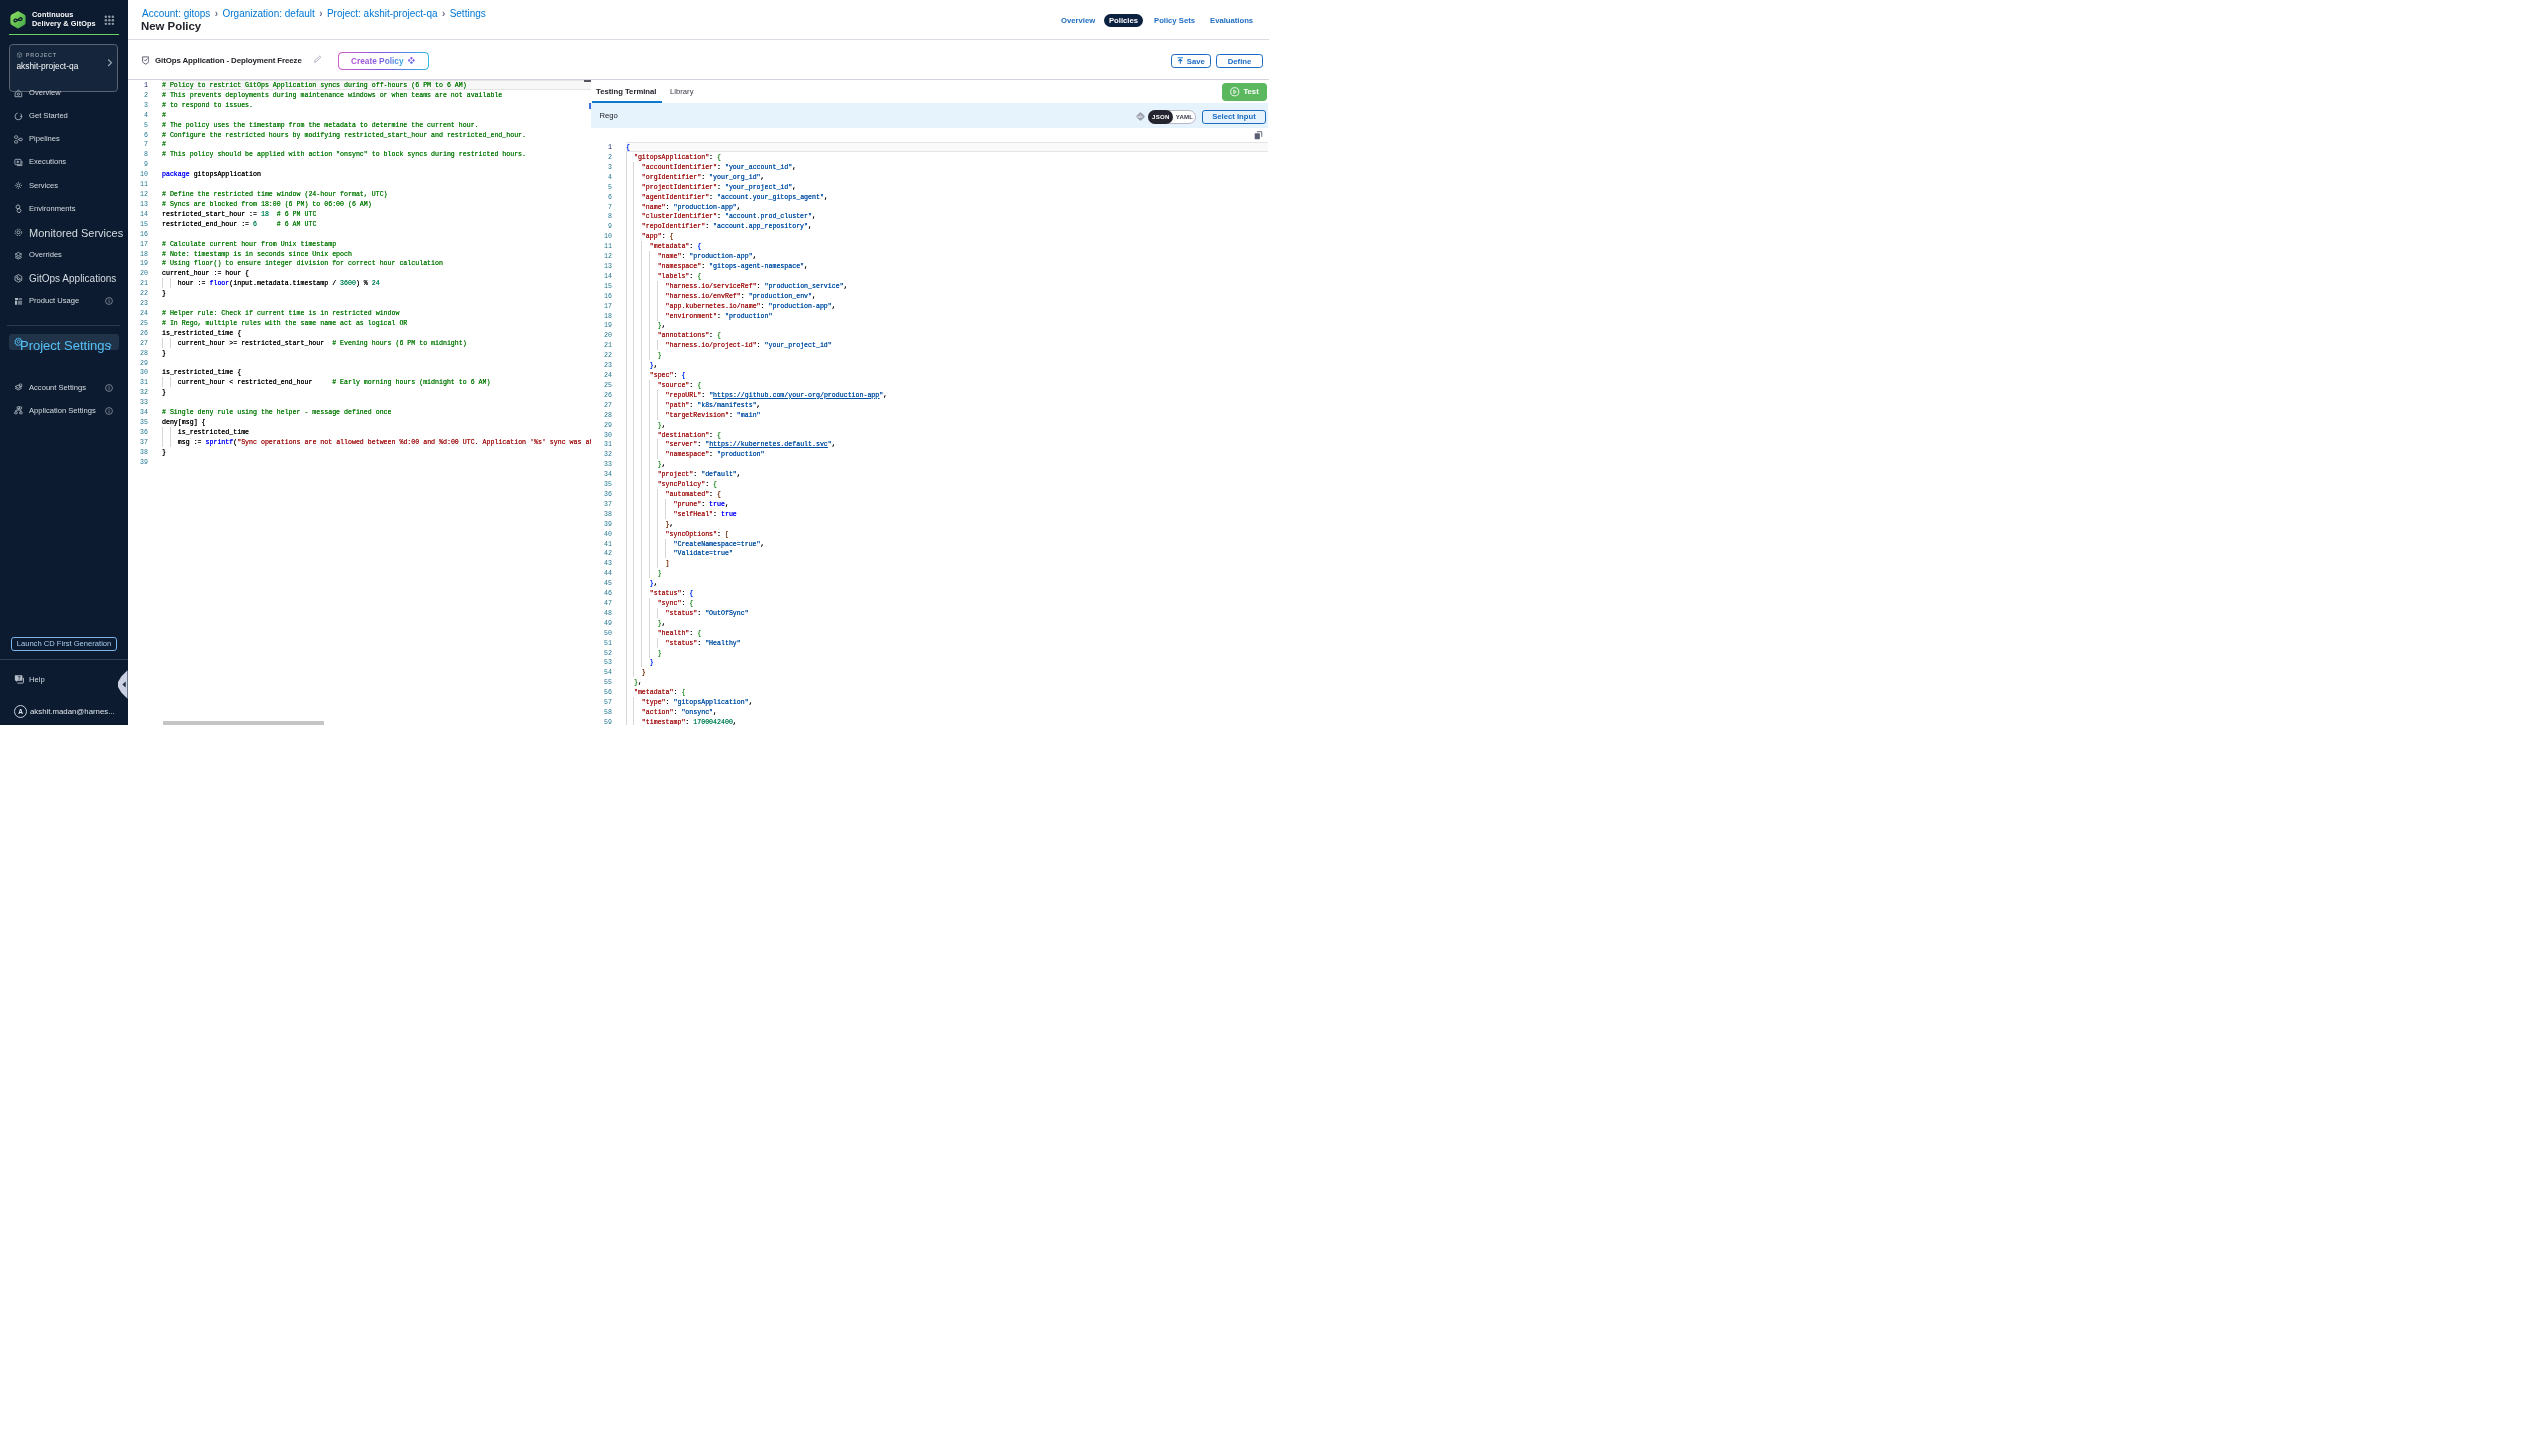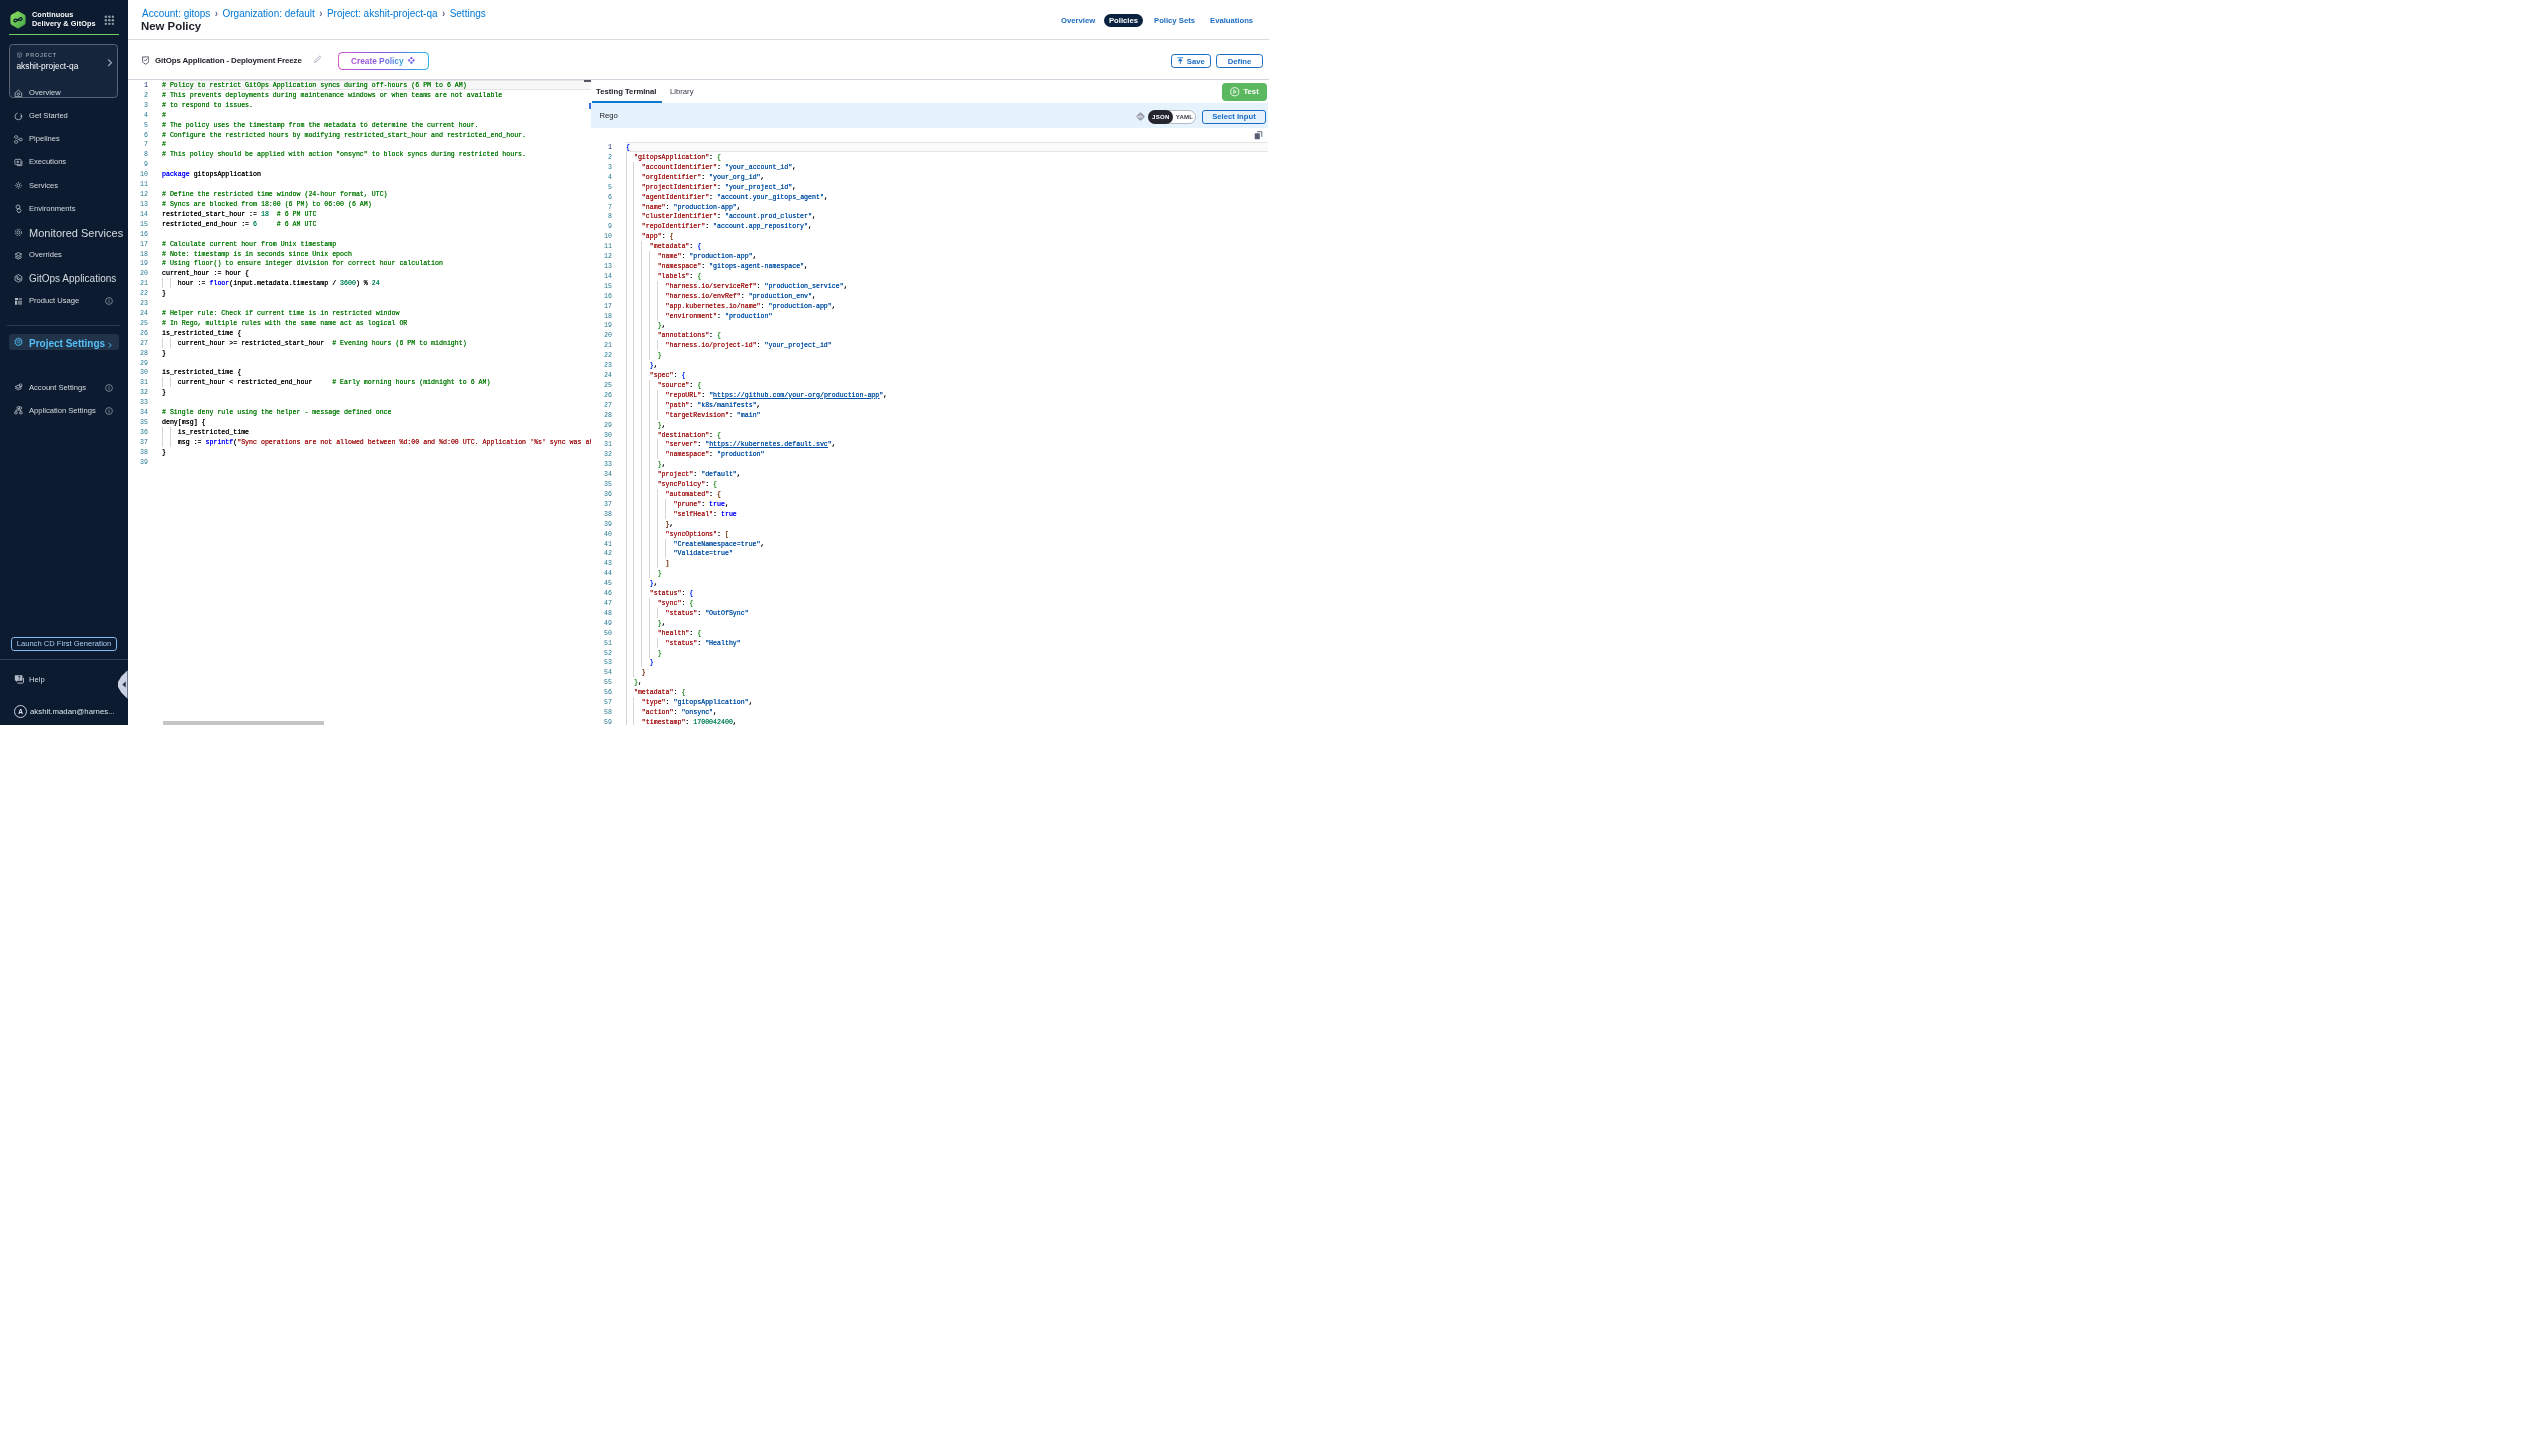--- a/index.html
+++ b/index.html
@@ -26,21 +26,21 @@
       <circle cx="7.3" cy="2.5" r="1.7" fill="#8d99a6"></circle>
       <circle cx="12.1" cy="2.5" r="1.7" fill="#8d99a6"></circle>
       <circle cx="2.5" cy="7.3" r="1.7" fill="#8d99a6"></circle>
       <circle cx="7.3" cy="7.3" r="1.7" fill="#8d99a6"></circle>
       <circle cx="12.1" cy="7.3" r="1.7" fill="#8d99a6"></circle>
       <circle cx="2.5" cy="12.1" r="1.7" fill="#8d99a6"></circle>
       <circle cx="7.3" cy="12.1" r="1.7" fill="#8d99a6"></circle>
       <circle cx="12.1" cy="12.1" r="1.7" fill="#8d99a6"></circle>
     </svg>
 <div class="ab" style="left:8.8px;top:34px;width:110px;height:1.3px;background:#6bd161"></div>
-<div class="ab" style="left:8.8px;top:44px;width:109px;height:54px;background:#15263c;border:0.7px solid #5a6373;border-radius:3.7px">
+<div class="ab" style="left:8.8px;top:44px;width:109px;height:48px;background:#15263c;border:0.7px solid #5a6373;border-radius:3.7px">
 <svg class="ab" style="left:7.7px;top:7px" width="5.1" height="5.9" viewBox="0 0 7 8" fill="none" stroke="#8b95a3" stroke-width="0.8">
         <path d="M3.5 0.5 L6.5 2.1 L6.5 5.9 L3.5 7.5 L0.5 5.9 L0.5 2.1 Z"></path>
         <path d="M0.5 2.1 L3.5 3.7 L6.5 2.1 M3.5 3.7 L3.5 7.5"></path>
       </svg>
 <div class="ab" style="left:16px;top:6.6px;font-size:5.4px;font-weight:bold;letter-spacing:0.8px;color:#8b95a3">PROJECT</div>
 <div class="ab" style="left:6.6px;top:16px;font-size:8.4px;color:#fbfcfd">akshit-project-qa</div>
 <svg class="ab" style="left:96px;top:12.5px" width="7.3" height="9.5" viewBox="0 0 10 13" fill="none" stroke="#9aa4b2" stroke-width="1.6">
         <path d="M3 2 L7.5 6.5 L3 11"></path>
       </svg>
 </div>
@@ -116,21 +116,21 @@
       <circle cx="5.5" cy="5.5" r="4.7" fill="none" stroke="#9aa4b2" stroke-width="1"></circle>
       <rect x="5" y="4.7" width="1.1" height="3.2" fill="#9aa4b2"></rect>
       <rect x="5" y="2.8" width="1.1" height="1.1" fill="#9aa4b2"></rect>
     </svg>
 <div class="ab" style="left:7.3px;top:325px;width:113px;height:0.7px;background:rgba(255,255,255,0.14)"></div>
 <div class="ab" style="left:8.8px;top:334px;width:110px;height:16px;background:#203349;border-radius:2.9px"></div>
 <svg class="ab" style="left:14px;top:337px" width="9.2" height="9.2" viewBox="0 0 12 12">
       <circle cx="6" cy="6" r="1.8" fill="none" stroke="#54c0f7" stroke-width="1.1"></circle>
       <path d="M6 1 L6.9 2.6 L8.8 2.2 L8.9 4.1 L10.7 4.8 L9.6 6.4 L10.6 8 L8.8 8.7 L8.6 10.6 L6.7 10.2 L5.7 11.8 L4.7 10.2 L2.9 10.6 L2.8 8.7 L1 8 L2.1 6.4 L1.1 4.8 L2.9 4.1 L3 2.2 L4.9 2.6 Z" fill="none" stroke="#54c0f7" stroke-width="1.1" stroke-linejoin="round"></path>
     </svg>
-<div class="ab" style="left:29px;top:338px;font-size:10px;font-weight:bold;color:#54c0f7">Project Settings</div>
+<div class="ab" style="left:20px;top:338px;font-size:13px;font-weight:normal;color:#54c0f7">Project Settings</div>
 <svg class="ab" style="left:107px;top:342px" width="5.9" height="6.6" viewBox="0 0 9 11" fill="none" stroke="#54c0f7" stroke-width="1.5">
       <path d="M2.5 1.5 L6.5 5.5 L2.5 9.5"></path>
     </svg>
 <svg class="ab" style="left:14px;top:383px" width="8.8" height="8.8" viewBox="0 0 12 12">
       <path d="M1.5 5 L6 2.9 L10.5 5 L6 7.1 Z" fill="none" stroke="#b6bfc9" stroke-width="1.1"></path>
       <path d="M1.5 7.2 L6 9.3 L10.5 7.2" fill="none" stroke="#b6bfc9" stroke-width="1.1"></path>
       <circle cx="8.9" cy="3.1" r="1.9" fill="none" stroke="#b6bfc9" stroke-width="1.1"></circle>
     </svg>
 <div class="ab" style="left:29px;top:383px;font-size:7.6px;color:#d5dce3">Account Settings</div>
 <svg class="ab" style="left:14px;top:406px" width="8.8" height="8.8" viewBox="0 0 12 12">

